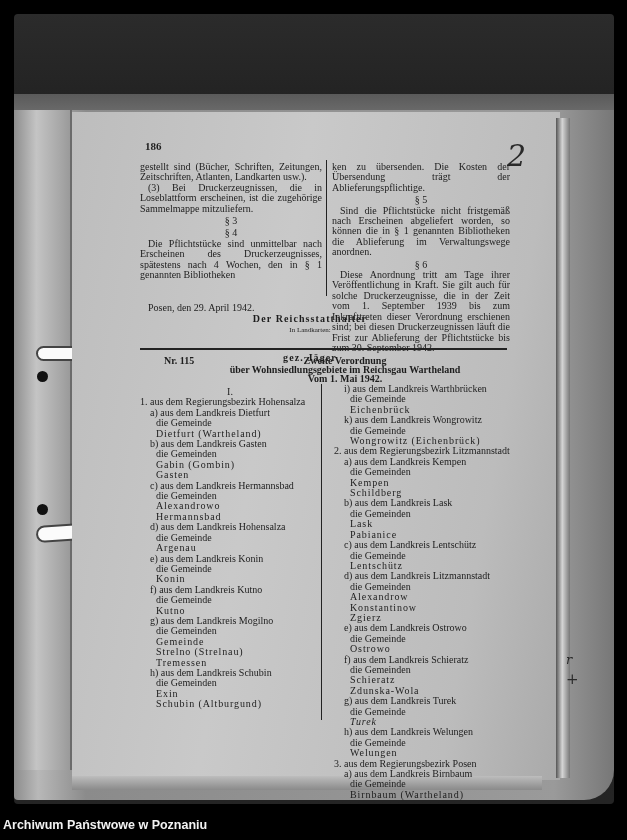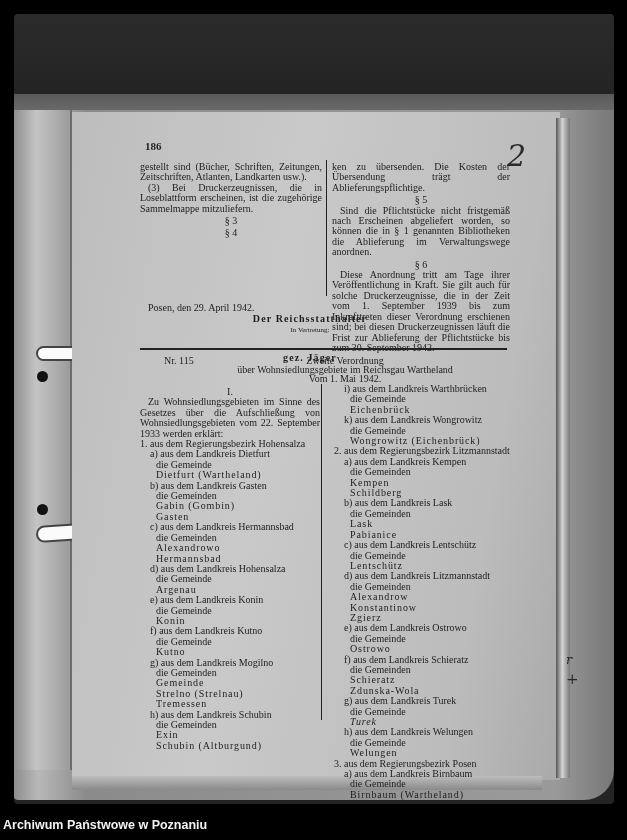--- a/index.html
+++ b/index.html
@@ -11,21 +11,21 @@
   .spine-line{position:absolute;left:70px;top:110px;width:2px;height:660px;background:#6b6b6b;}
   .slot{position:absolute;background:#fbfbfb;border-radius:10px;border:2px solid #444;}
   .hole{position:absolute;width:11px;height:11px;border-radius:50%;background:#111;}
   .page{position:absolute;left:72px;top:112px;width:488px;height:668px;background:linear-gradient(100deg,#bdbdbd 0%,#c9c9c9 40%,#bcbcbc 80%,#a9a9a9 100%);}
   .page-edge{position:absolute;left:556px;top:118px;width:14px;height:660px;background:linear-gradient(90deg,#555,#d5d5d5 45%,#777);}
   .bottom-sheet{position:absolute;left:72px;top:776px;width:470px;height:14px;background:linear-gradient(#bdbdbd,#8a8a8a);}
   .txt{position:absolute;color:#1d1d1d;font-size:10px;line-height:10.4px;}
   .col{position:absolute;}
   .just{text-align:justify;}
   .center{text-align:center;}
-  .bold{font-weight:normal;padding-left:20px;}
+  .bold{font-weight:bold;padding-left:20px;}
   .spaced{letter-spacing:1.1px;font-weight:bold;}
   .vrule{position:absolute;background:#222;width:1.4px;}
   .hrule{position:absolute;background:#222;height:1.5px;}
   .pnum{position:absolute;left:145px;top:140px;font-size:11px;font-weight:bold;color:#222;}
   .hand{position:absolute;font-family:"DejaVu Serif",serif;font-style:italic;color:#2a2a2a;}
   .footer{position:absolute;left:3px;top:818px;color:#f2f2f2;font-family:"Liberation Sans","DejaVu Sans",sans-serif;font-weight:bold;font-size:12.5px;}
   .ind1{padding-left:0;}
   .ind2{padding-left:10px;}
   .ind3{padding-left:16px;}
   .line{white-space:nowrap;}
@@ -53,47 +53,47 @@
 <div class="pnum">186</div>
 <div class="hand" style="left:507px;top:138px;font-size:30px;">2</div>
 <div class="hand" style="left:566px;top:652px;font-size:13px;">r</div>
 <div class="hand" style="left:566px;top:670px;font-size:15px;">+</div>
 
 <div class="txt col just" style="left:140px;top:162px;width:182px;">
   <div>gestellt sind (Bücher, Schriften, Zeitungen, Zeitschriften, Atlanten, Landkarten usw.).</div>
   <div style="text-indent:8px;">(3) Bei Druckerzeugnissen, die in Loseblattform erscheinen, ist die zugehörige Sammelmappe mitzuliefern.</div>
   <div class="center" style="margin-top:2px;">§ 3</div>
   <div class="center" style="margin-top:2px;">§ 4</div>
+  <div style="text-indent:8px;">Die Pflichtstücke sind unmittelbar nach Erscheinen des Druckerzeugnisses, spätestens nach 4 Wochen, den in § 1 genannten Bibliotheken</div>
 </div>
 
 <div class="vrule" style="left:326px;top:160px;height:136px;"></div>
 
 <div class="txt col just" style="left:332px;top:162px;width:178px;">
   <div>ken zu übersenden. Die Kosten der Übersendung trägt der Ablieferungspflichtige.</div>
   <div class="center" style="margin-top:2px;">§ 5</div>
   <div style="text-indent:8px;">Sind die Pflichtstücke nicht fristgemäß nach Erscheinen abgeliefert worden, so können die in § 1 genannten Bibliotheken die Ablieferung im Verwaltungswege anordnen.</div>
   <div class="center" style="margin-top:2px;">§ 6</div>
   <div style="text-indent:8px;">Diese Anordnung tritt am Tage ihrer Veröffentlichung in Kraft. Sie gilt auch für solche Druckerzeugnisse, die in der Zeit vom 1. September 1939 bis zum Inkrafttreten dieser Verordnung erschienen sind; bei diesen Druckerzeugnissen läuft die Frist zur Ablieferung der Pflichtstücke bis zum 30. September 1942.</div>
 </div>
 
 <div class="txt" style="left:148px;top:303px;">Posen, den 29. April 1942.</div>
 <div class="txt center spaced" style="left:230px;top:314px;width:160px;">Der Reichsstatthalter</div>
-<div class="txt center" style="left:230px;top:325px;width:160px;font-size:7px;">In Vertretung:</div>
+<div class="txt center" style="left:230px;top:325px;width:160px;font-size:7px;">In Landkarten:</div>
 <div class="txt center spaced" style="left:230px;top:353px;width:160px;">gez. Jäger</div>
 
 <div class="hrule" style="left:140px;top:348px;width:367px;"></div>
 
 <div class="txt bold" style="left:144px;top:356px;">Nr. 115</div>
 <div class="txt bold center" style="left:200px;top:356px;width:250px;">Zweite Verordnung</div>
 <div class="txt bold center" style="left:180px;top:365px;width:290px;">über Wohnsiedlungsgebiete im Reichsgau Wartheland</div>
 <div class="txt bold center" style="left:200px;top:374px;width:250px;">Vom 1. Mai 1942.</div>
 
 <div class="txt col just" style="left:140px;top:384px;width:180px;">
   <div class="center" style="margin-top:3px;">I.</div>
-  <div style="text-indent:8px;">Zu Wohnsiedlungsgebieten im Sinne des Gesetzes über die Aufschließung von Wohnsiedlungsgebieten vom 22. September 1933 werden erklärt:</div>
   <div id="left-list">
       <div class="line ind1">1. aus dem Regierungsbezirk Hohensalza</div>
       <div class="line ind2">a) aus dem Landkreis Dietfurt</div>
       <div class="line ind3">die Gemeinde</div>
       <div class="line ind3" style="letter-spacing: 0.9px;">Dietfurt (Wartheland)</div>
       <div class="line ind2">b) aus dem Landkreis Gasten</div>
       <div class="line ind3">die Gemeinden</div>
       <div class="line ind3" style="letter-spacing: 0.9px;">Gabin (Gombin)</div>
       <div class="line ind3" style="letter-spacing: 0.9px;">Gasten</div>
       <div class="line ind2">c) aus dem Landkreis Hermannsbad</div>

